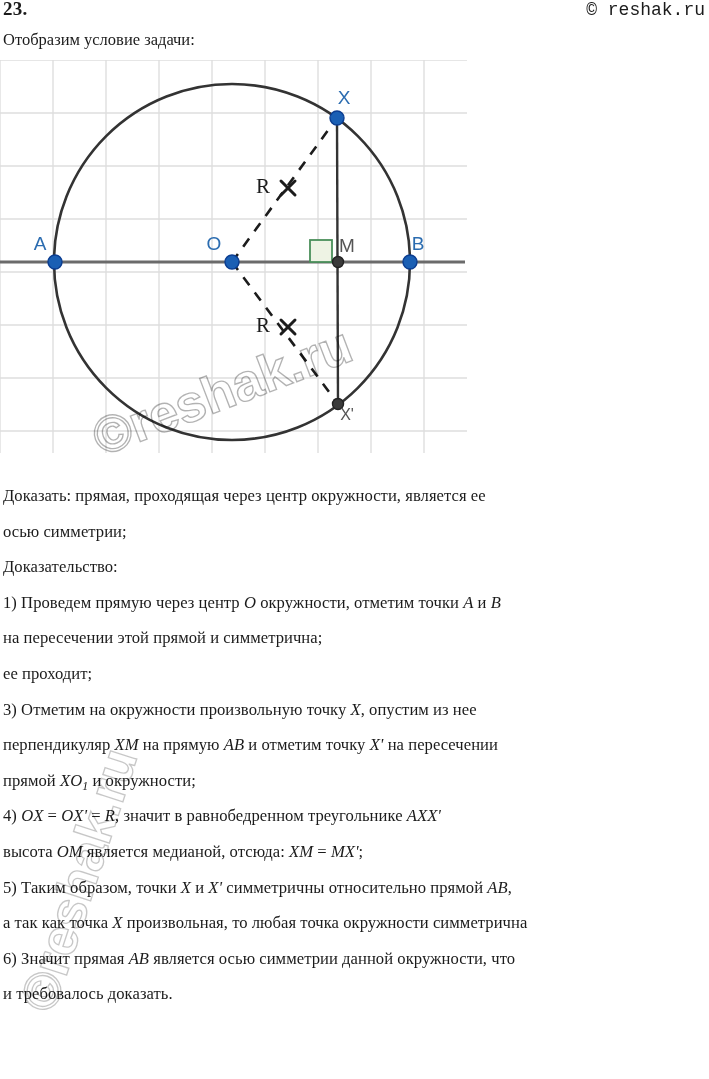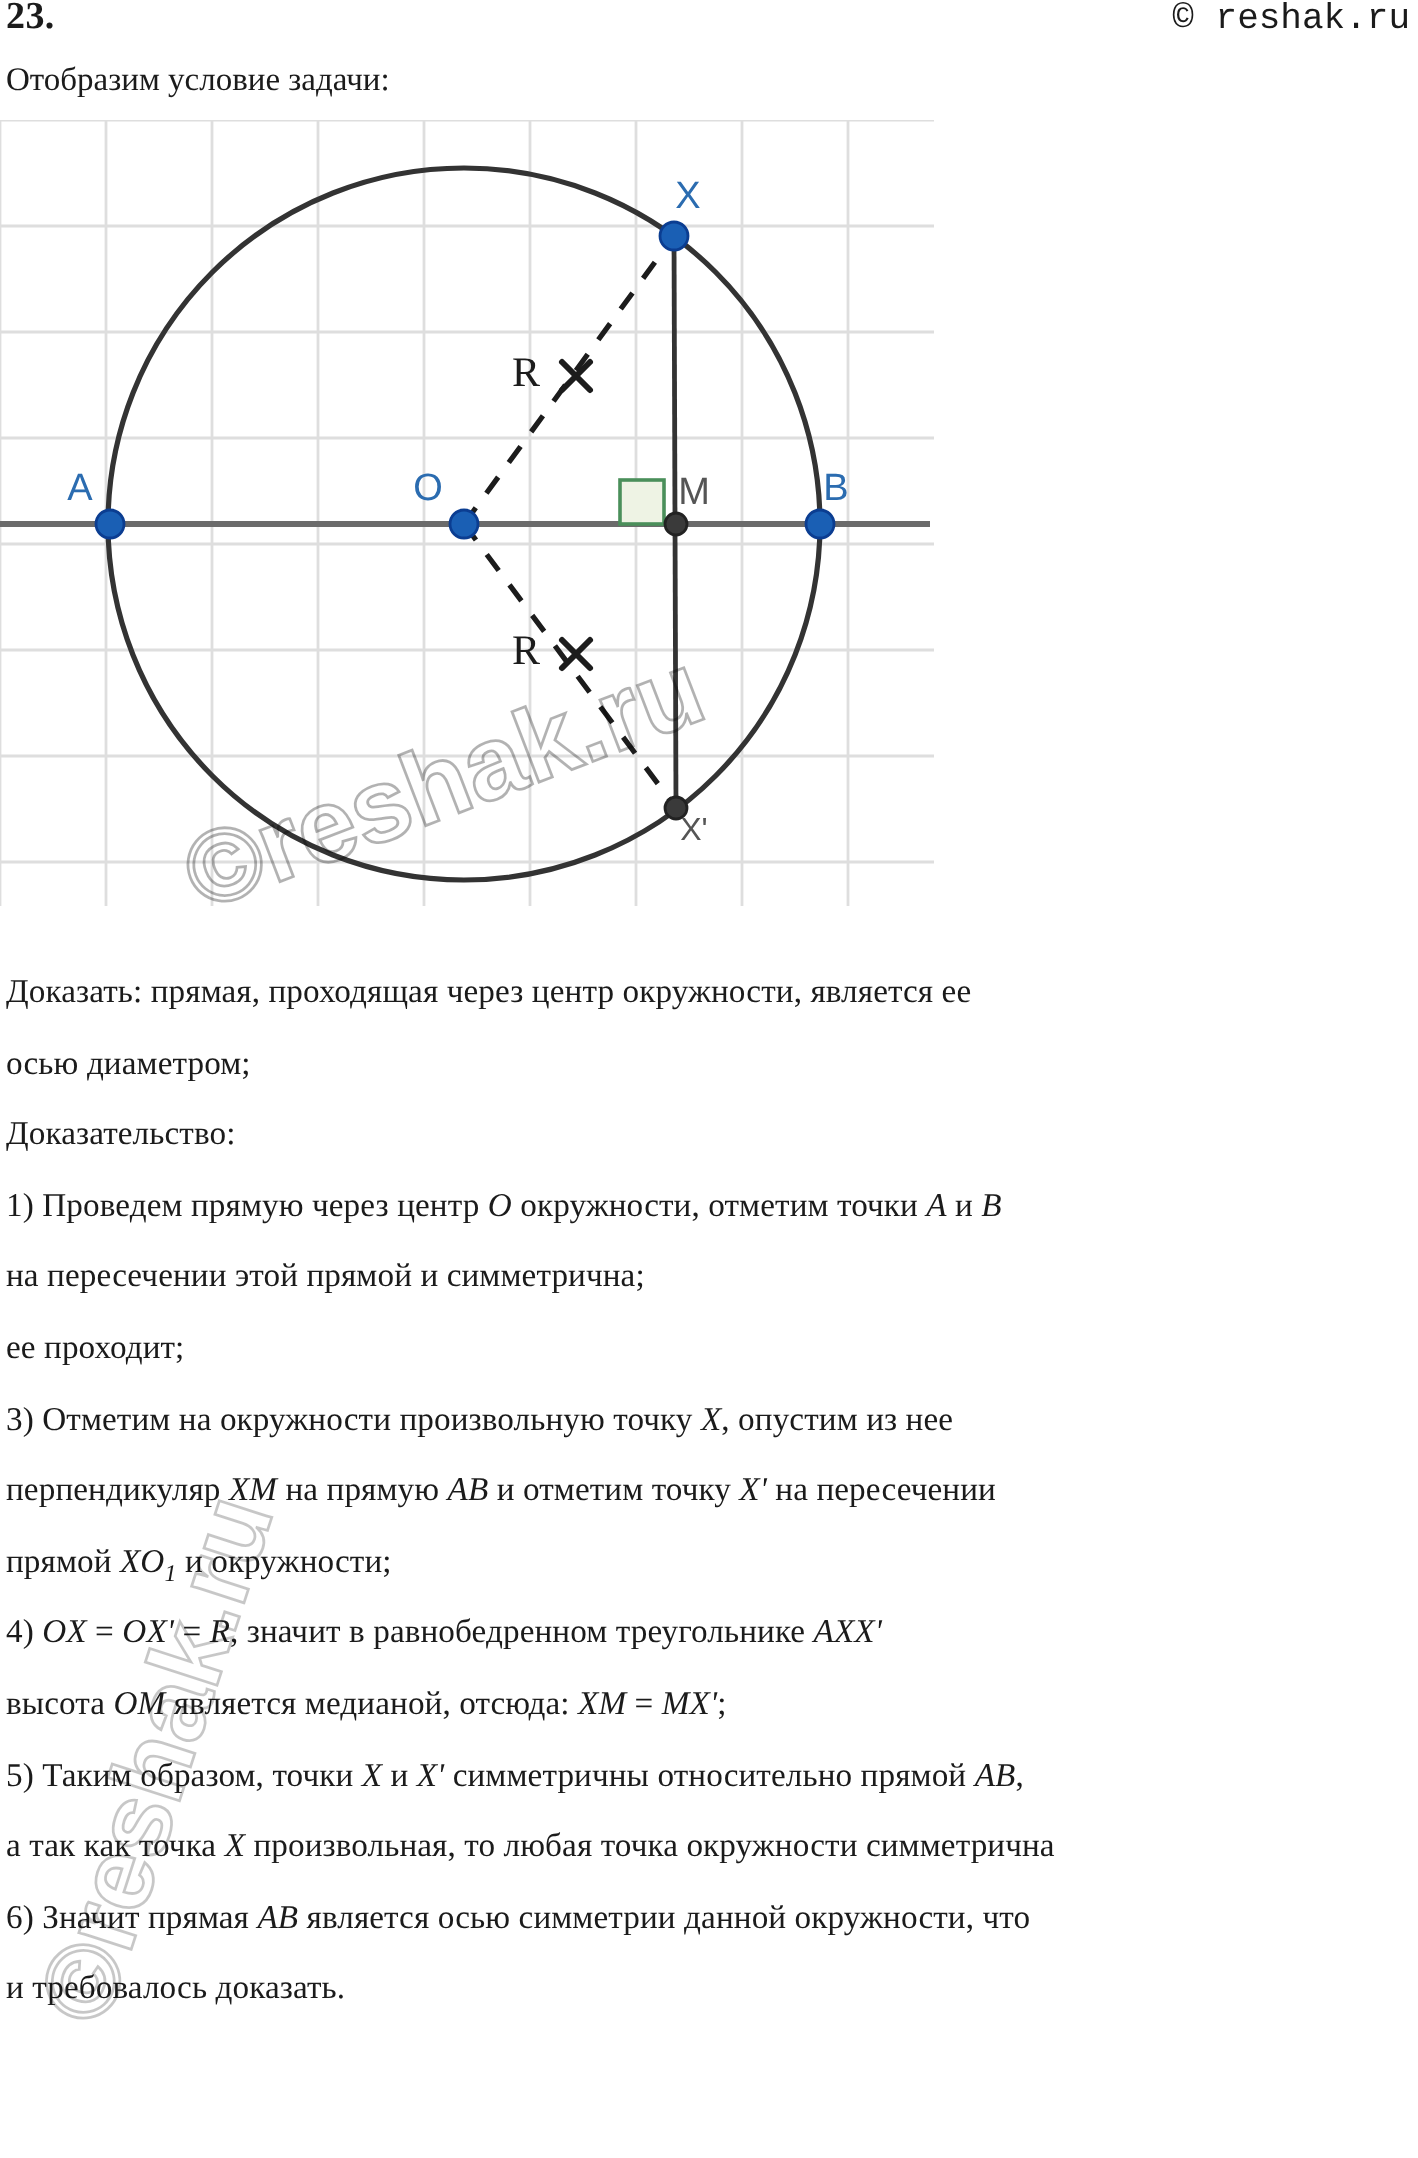--- a/index.html
+++ b/index.html
@@ -156,21 +156,21 @@
       <circle cx="337" cy="58" r="7" fill="#1a5fb4" stroke="#0b3d91" stroke-width="1.4"></circle>
       <text x="344" y="44" fill="#2b6cb0" font-size="19" font-family="&quot;Liberation Sans&quot;, sans-serif" text-anchor="middle">X</text>
       <circle cx="338" cy="344" r="5.5" fill="#3a3a3a" stroke="#222" stroke-width="1.4"></circle>
       <text x="347" y="360" fill="#555" font-size="16" font-family="&quot;Liberation Sans&quot;, sans-serif" text-anchor="middle">X'</text>
     </svg>
   <div class="wm" id="wm-figure">©reshak.ru</div>
 </div>
 
 <div id="proof">
     <div class="ln">Доказать:  прямая, проходящая через центр окружности, является ее</div>
-    <div class="ln">осью диаметром;</div>
+    <div class="ln">осью симметрии;</div>
     <div class="ln">Доказательство:</div>
     <div class="ln">1) Проведем прямую через центр <i class="v">O</i> окружности, отметим точки <i class="v">A</i> и <i class="v">B</i></div>
     <div class="ln">на пересечении этой прямой и симметрична;</div>
     <div class="ln">ее проходит;</div>
     <div class="ln">3) Отметим на окружности произвольную точку <i class="v">X</i>, опустим из нее</div>
     <div class="ln">перпендикуляр <i class="v">XM</i> на прямую <i class="v">AB</i> и отметим точку <i class="v">X'</i> на пересечении</div>
     <div class="ln">прямой <i class="v">XO<sub>1</sub></i> и окружности;</div>
     <div class="ln">4) <i class="v">OX</i> = <i class="v">OX'</i> = <i class="v">R</i>, значит в равнобедренном треугольнике <i class="v">AXX'</i></div>
     <div class="ln">высота <i class="v">OM</i> является медианой, отсюда:  <i class="v">XM</i> = <i class="v">MX'</i>;</div>
     <div class="ln">5) Таким образом, точки <i class="v">X</i> и <i class="v">X'</i> симметричны относительно прямой <i class="v">AB</i>,</div>

